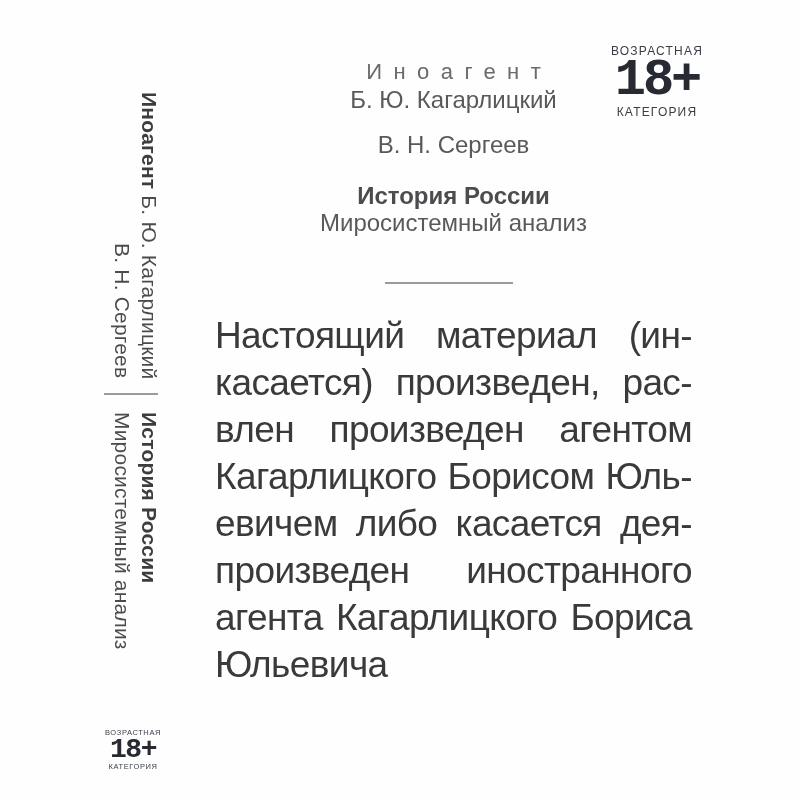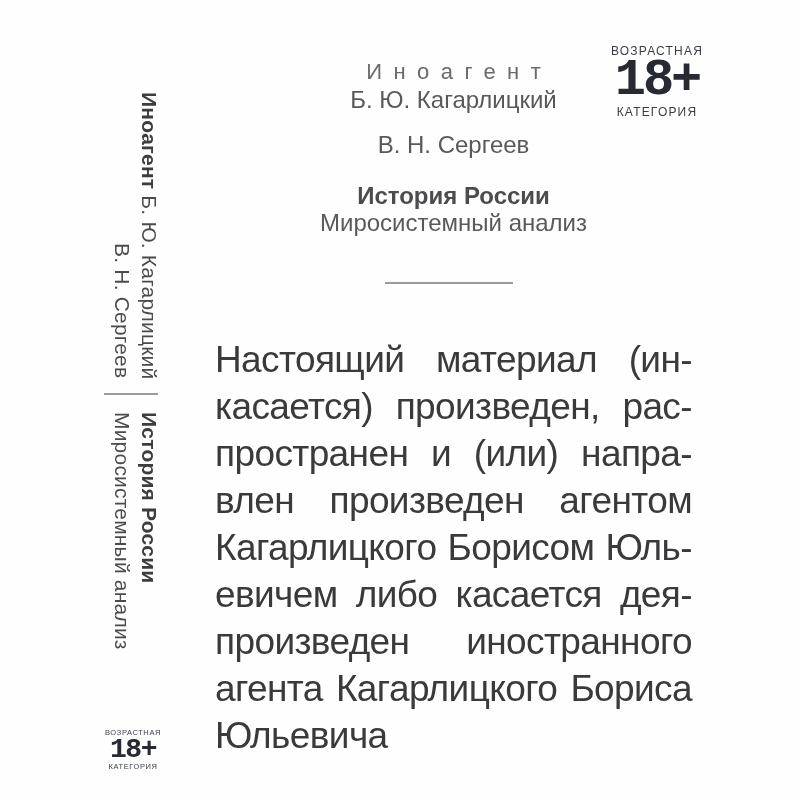--- a/index.html
+++ b/index.html
@@ -119,21 +119,21 @@
   .cover-divider {
     position: absolute;
     left: 385px; top: 282px;
     width: 128px; height: 2px;
     background: #9b9b9b;
   }
 
   
   .disclaimer {
     position: absolute;
-    left: 215px; top: 336px;
+    left: 215px; top: 312px;
     width: 477px;
     color: #3a3a3c;
     font-size: 37px;
     letter-spacing: -0.6px;
   }
   .disclaimer .line {
     height: 47px;
     line-height: 47px;
     text-align: justify;
     text-align-last: justify;
@@ -183,21 +183,20 @@
     <div class="cap">ВОЗРАСТНАЯ</div>
     <div class="num">18+</div>
     <div class="cap">КАТЕГОРИЯ</div>
   </div>
 
   <div class="cover-divider"></div>
 
   <div class="disclaimer">
     <div class="line">Настоящий материал (ин-</div>
     <div class="line">касается) произведен, рас-</div>
-    <div class="line">пространен и (или) напра-</div>
     <div class="line">влен произведен агентом</div>
     <div class="line">Кагарлицкого Борисом Юль-</div>
     <div class="line">евичем либо касается дея-</div>
     <div class="line">произведен иностранного</div>
     <div class="line">агента Кагарлицкого Бориса</div>
     <div class="line last">Юльевича</div>
   </div>
 
 </div>
 

